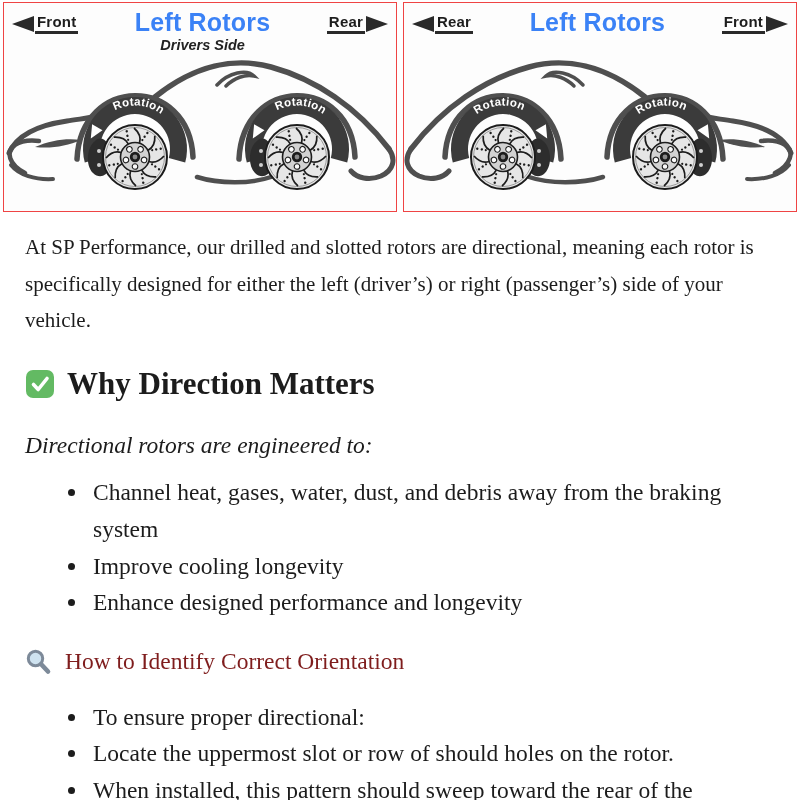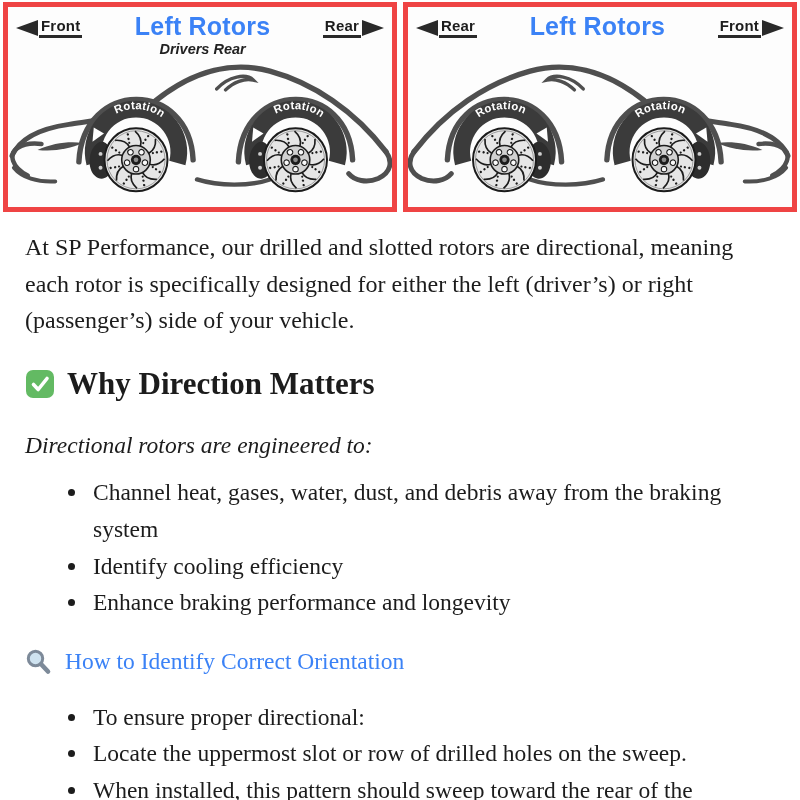--- a/index.html
+++ b/index.html
@@ -1,58 +1,58 @@
 <!DOCTYPE html>
 <html><head>
 <meta charset="utf-8">
 <style>
   html,body{margin:0;padding:0;background:#fff;}
   .page{width:800px;height:800px;overflow:hidden;background:#fff;font-family:"Liberation Serif",serif;color:#1c1c1c;}
 
   
   .diagram{display:flex;gap:6px;padding:2px 3px 0 3px;height:212px;box-sizing:border-box;}
-  .panel{flex:1;border:5px solid #ef4444;background:#fdfdfd;display:flex;flex-direction:column;box-sizing:border-box;overflow:hidden;}
+  .panel{flex:1;border:1px solid #ef4444;background:#fdfdfd;display:flex;flex-direction:column;box-sizing:border-box;overflow:hidden;}
   .panel-header{display:grid;grid-template-columns:auto 1fr auto;align-items:start;padding:7px 8px 0 8px;height:50px;box-sizing:border-box;font-family:"Liberation Sans",sans-serif;}
   .corner{display:flex;align-items:center;gap:1px;margin-top:3px;}
   .corner .lbl{font-size:15px;font-weight:bold;color:#1d1d1d;border-bottom:3px solid #2a2a2a;padding:0 2px 1px 2px;letter-spacing:.2px;}
   .tri{width:0;height:0;border-top:8px solid transparent;border-bottom:8px solid transparent;}
   .tri.left{border-right:22px solid #2a2a2a;}
   .tri.right{border-left:22px solid #2a2a2a;}
   .panel-titles{text-align:center;line-height:1;}
   .panel-title{font-size:25px;font-weight:bold;color:#3b82f6;letter-spacing:.2px;}
   .panel-sub{font-size:14.5px;font-style:italic;font-weight:bold;color:#222;margin-top:3px;}
   .car-svg{display:block;width:100%;height:152px;}
 
   
   .article{padding:0 25px;}
-  .intro{font-size:24px;line-height:36.6px;margin:17px 0 0 0;max-width:740px;}
+  .intro{font-size:21px;line-height:36.6px;margin:17px 0 0 0;max-width:740px;}
   .sec-head{display:flex;align-items:center;gap:12px;margin:27px 0 0 0;}
   .sec-head .t-bold{font-size:31px;font-weight:bold;}
-  .sec-head .t-reg{font-size:23.5px;font-weight:normal;color:#3b82f6;}
+  .sec-head .t-reg{font-size:23.5px;font-weight:normal;color:#7f1d1d;}
   .lead{font-size:23.5px;line-height:36.6px;margin:25px 0 0 0;font-style:italic;}
   ul.blist{margin:11px 16px 0 0;padding:0 0 0 64px;max-width:720px;}
   ul.blist li{font-size:23.5px;line-height:36.6px;padding-left:4px;}
   .icon-box{flex:0 0 auto;display:inline-flex;}
 </style>
 </head>
 <body>
 
 <div class="page">
 
   <div class="diagram">
 
     <div class="panel">
       <div class="panel-header">
         <div class="corner">
           <span class="tri left"></span>
           <span class="lbl">Front</span>
         </div>
         <div class="panel-titles">
           <div class="panel-title">Left Rotors</div>
-          <div class="panel-sub">Drivers Rear</div>
+          <div class="panel-sub">Drivers Side</div>
         </div>
         <div class="corner">
           <span class="lbl">Rear</span>
           <span class="tri right"></span>
         </div>
       </div>
 
       <svg class="car-svg" viewBox="0 0 390 152">
         <defs>
           <g id="rotor">
@@ -209,34 +209,34 @@
           <path d="M 8.5 15.5 L 13.2 20.5 L 22 9.5" fill="none" stroke="#ffffff" stroke-width="3.6" stroke-linecap="round" stroke-linejoin="round"></path>
         </svg>
       </span>
       <span class="t-bold">Why Direction Matters</span>
     </div>
 
     <p class="lead">Directional rotors are engineered to:</p>
 
     <ul class="blist">
       <li>Channel heat, gases, water, dust, and debris away from the braking system</li>
-      <li>Identify cooling efficiency</li>
-      <li>Enhance braking performance and longevity</li>
+      <li>Improve cooling longevity</li>
+      <li>Enhance designed performance and longevity</li>
     </ul>
 
     <div class="sec-head">
       <span class="icon-box">
         <svg width="28" height="28" viewBox="0 0 28 28">
           <circle cx="10.5" cy="10.5" r="7.2" fill="#cfe3f0" stroke="#7d8a99" stroke-width="3"></circle>
           <line x1="16.2" y1="16.2" x2="23" y2="23.5" stroke="#7d8a99" stroke-width="4.6" stroke-linecap="round"></line>
         </svg>
       </span>
       <span class="t-reg">How to Identify Correct Orientation</span>
     </div>
 
     <ul class="blist" style="margin-top:23px;">
       <li>To ensure proper directional:</li>
-      <li>Locate the uppermost slot or row of drilled holes on the sweep.</li>
+      <li>Locate the uppermost slot or row of should holes on the rotor.</li>
       <li>When installed, this pattern should sweep toward the rear of the vehicle.</li>
     </ul>
 
   </div>
 </div>
 
 </body></html>

